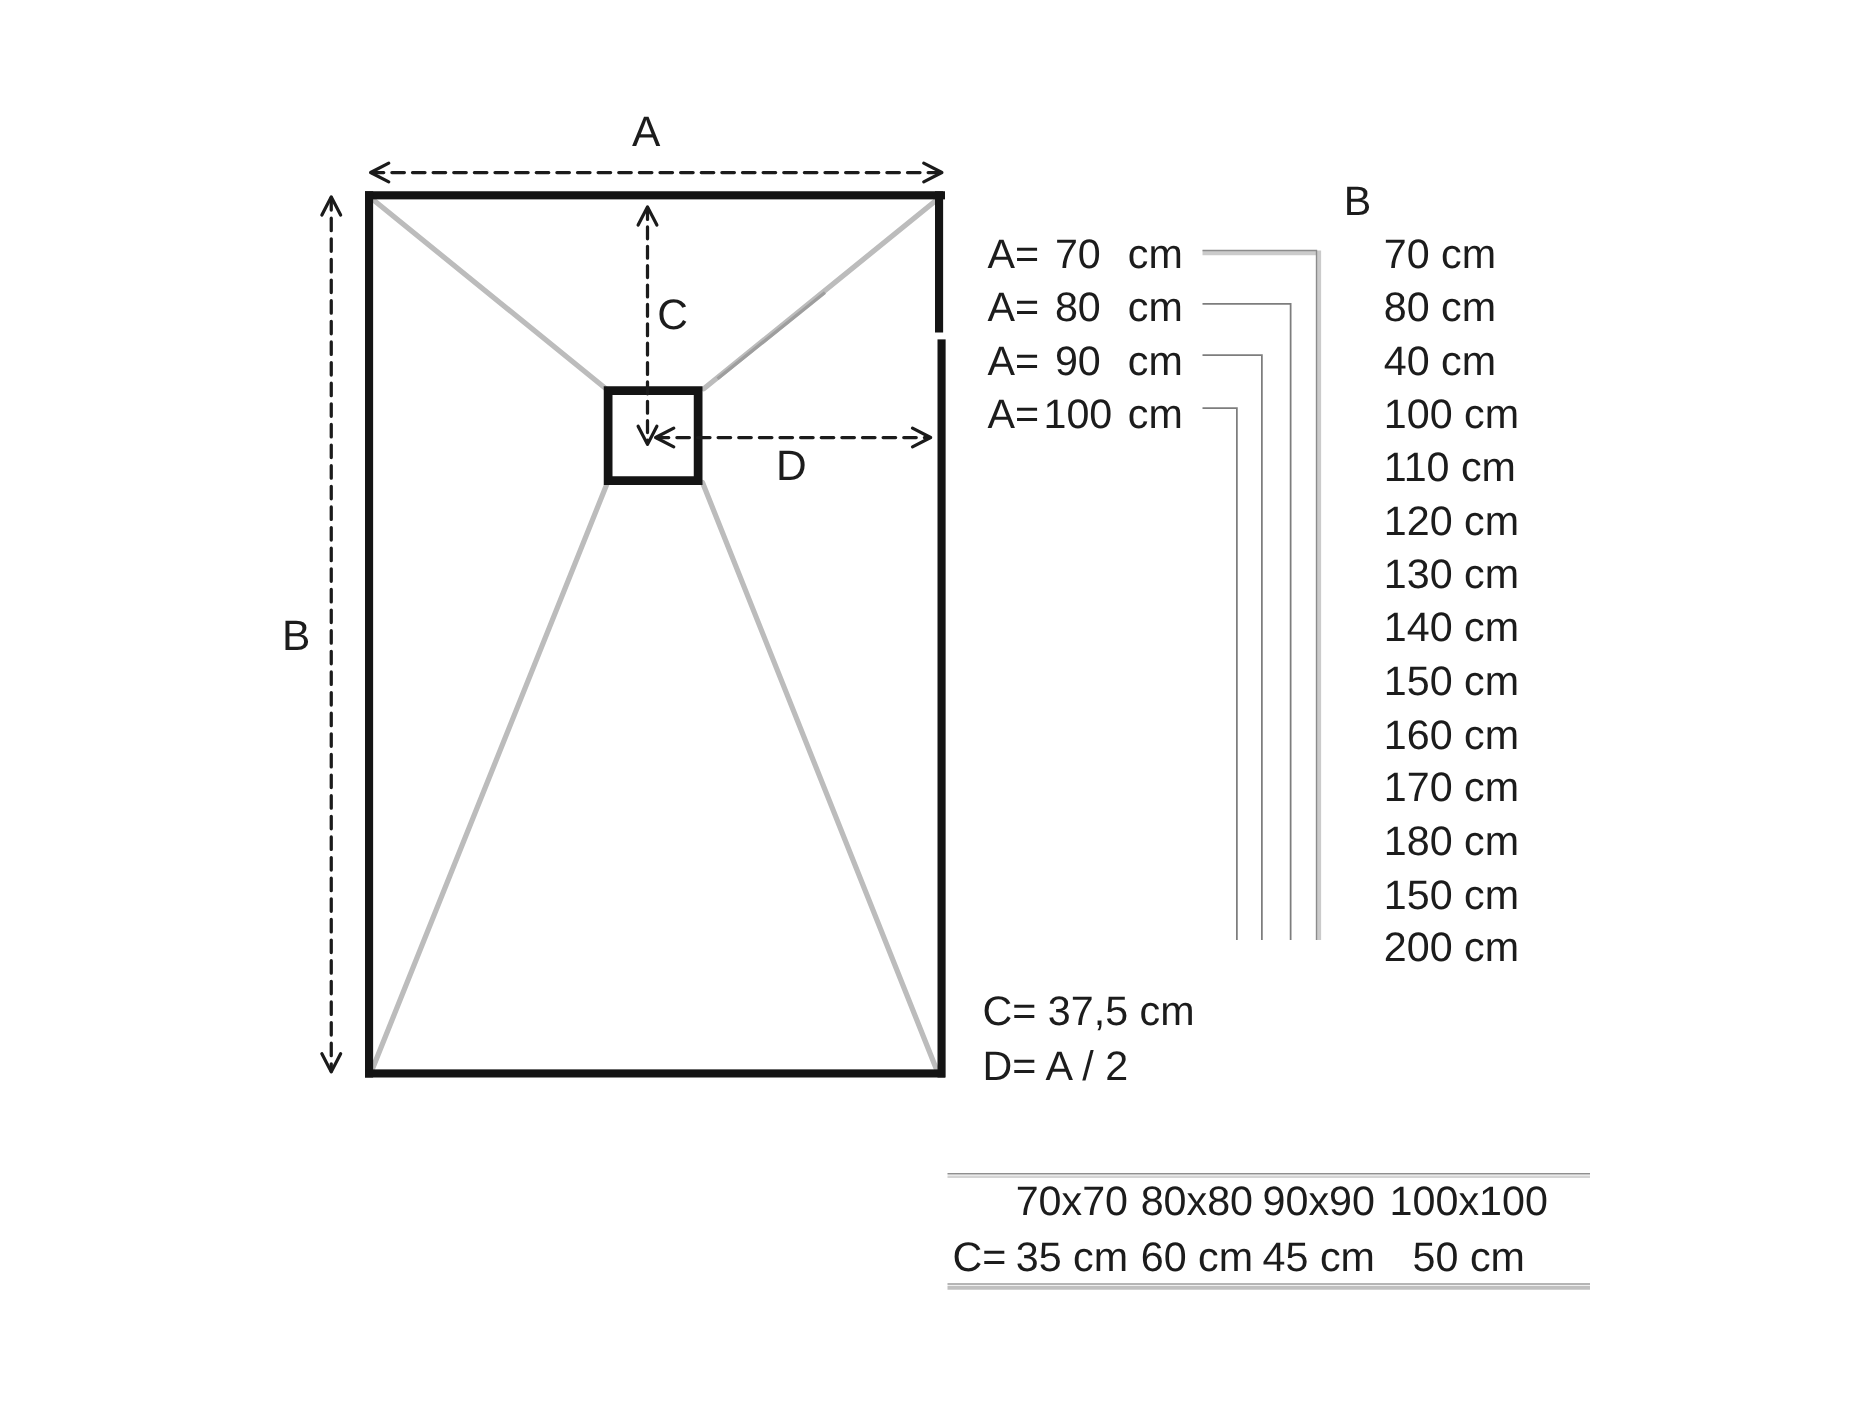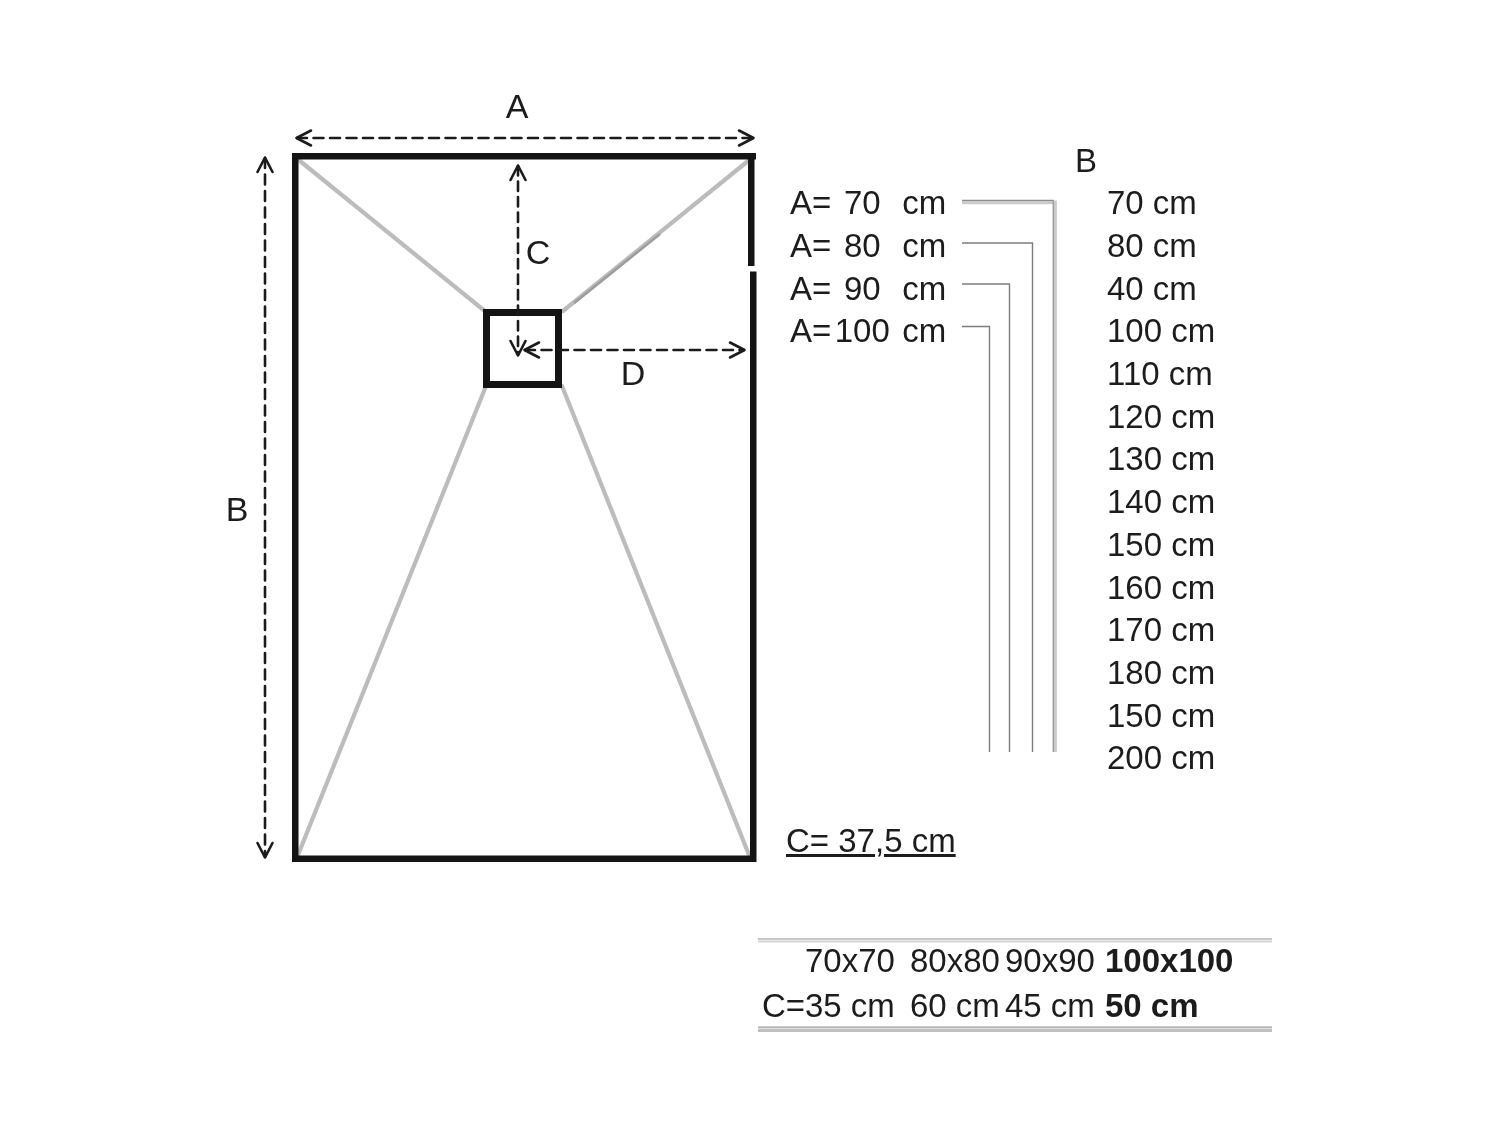--- a/index.html
+++ b/index.html
@@ -30,32 +30,32 @@
   .a-row .a-prefix { display: inline-block; }
   .a-row .a-value { display: inline-block; width: 62px; text-align: center; }
   .a-row .a-unit { display: inline-block; margin-left: 9px; }
 
   
   #b-header { position: absolute; left: 1075px; top: 144px; font-size: 33px; line-height: 34px; }
   #b-options { position: absolute; left: 1075px; top: 182px; margin-left: 32px; }
   .b-row { height: 42.7px; display: flex; align-items: center; font-size: 33px; }
 
   
-  #formulas { position: absolute; left: 786px; top: 819px; text-decoration: underline; }
+  #formulas { position: absolute; left: 786px; top: 787px; }
   .formula-row { height: 44px; display: flex; align-items: center; font-size: 33px; }
 
   
   #size-table { position: absolute; left: 757px; top: 938px; }
   .t-row { display: flex; height: 45px; align-items: center; font-size: 33px; }
-  .t-cell { text-align: left; }
+  .t-cell { text-align: center; }
   .t-label { width: 48px; text-align: left; padding-left: 5px; box-sizing: border-box; }
   .t-c1 { width: 105px; }
   .t-c2 { width: 95px; }
   .t-c3 { width: 100px; }
-  .t-c4 { width: 140px; font-weight: bold; }
+  .t-c4 { width: 140px; }
 </style>
 </head>
 <body>
 
 <div id="stage">
 
   <svg id="shapes" width="1500" height="1125" viewBox="0 0 1500 1125">
 
     <g stroke="#bcbcbc" stroke-width="4.2" stroke-linecap="round" fill="none">
       <line x1="300" y1="161" x2="486" y2="312"></line>
@@ -150,20 +150,21 @@
     <div class="b-row">150 cm</div>
     <div class="b-row">160 cm</div>
     <div class="b-row">170 cm</div>
     <div class="b-row">180 cm</div>
     <div class="b-row">150 cm</div>
     <div class="b-row">200 cm</div>
   </div>
 
   <div id="formulas">
     <div class="formula-row">C= 37,5 cm</div>
+    <div class="formula-row">D= A / 2</div>
   </div>
 
   <div id="size-table">
     <div class="t-row">
       <div class="t-cell t-label"></div>
       <div class="t-cell t-c1">70x70</div>
       <div class="t-cell t-c2">80x80</div>
       <div class="t-cell t-c3">90x90</div>
       <div class="t-cell t-c4">100x100</div>
     </div>

